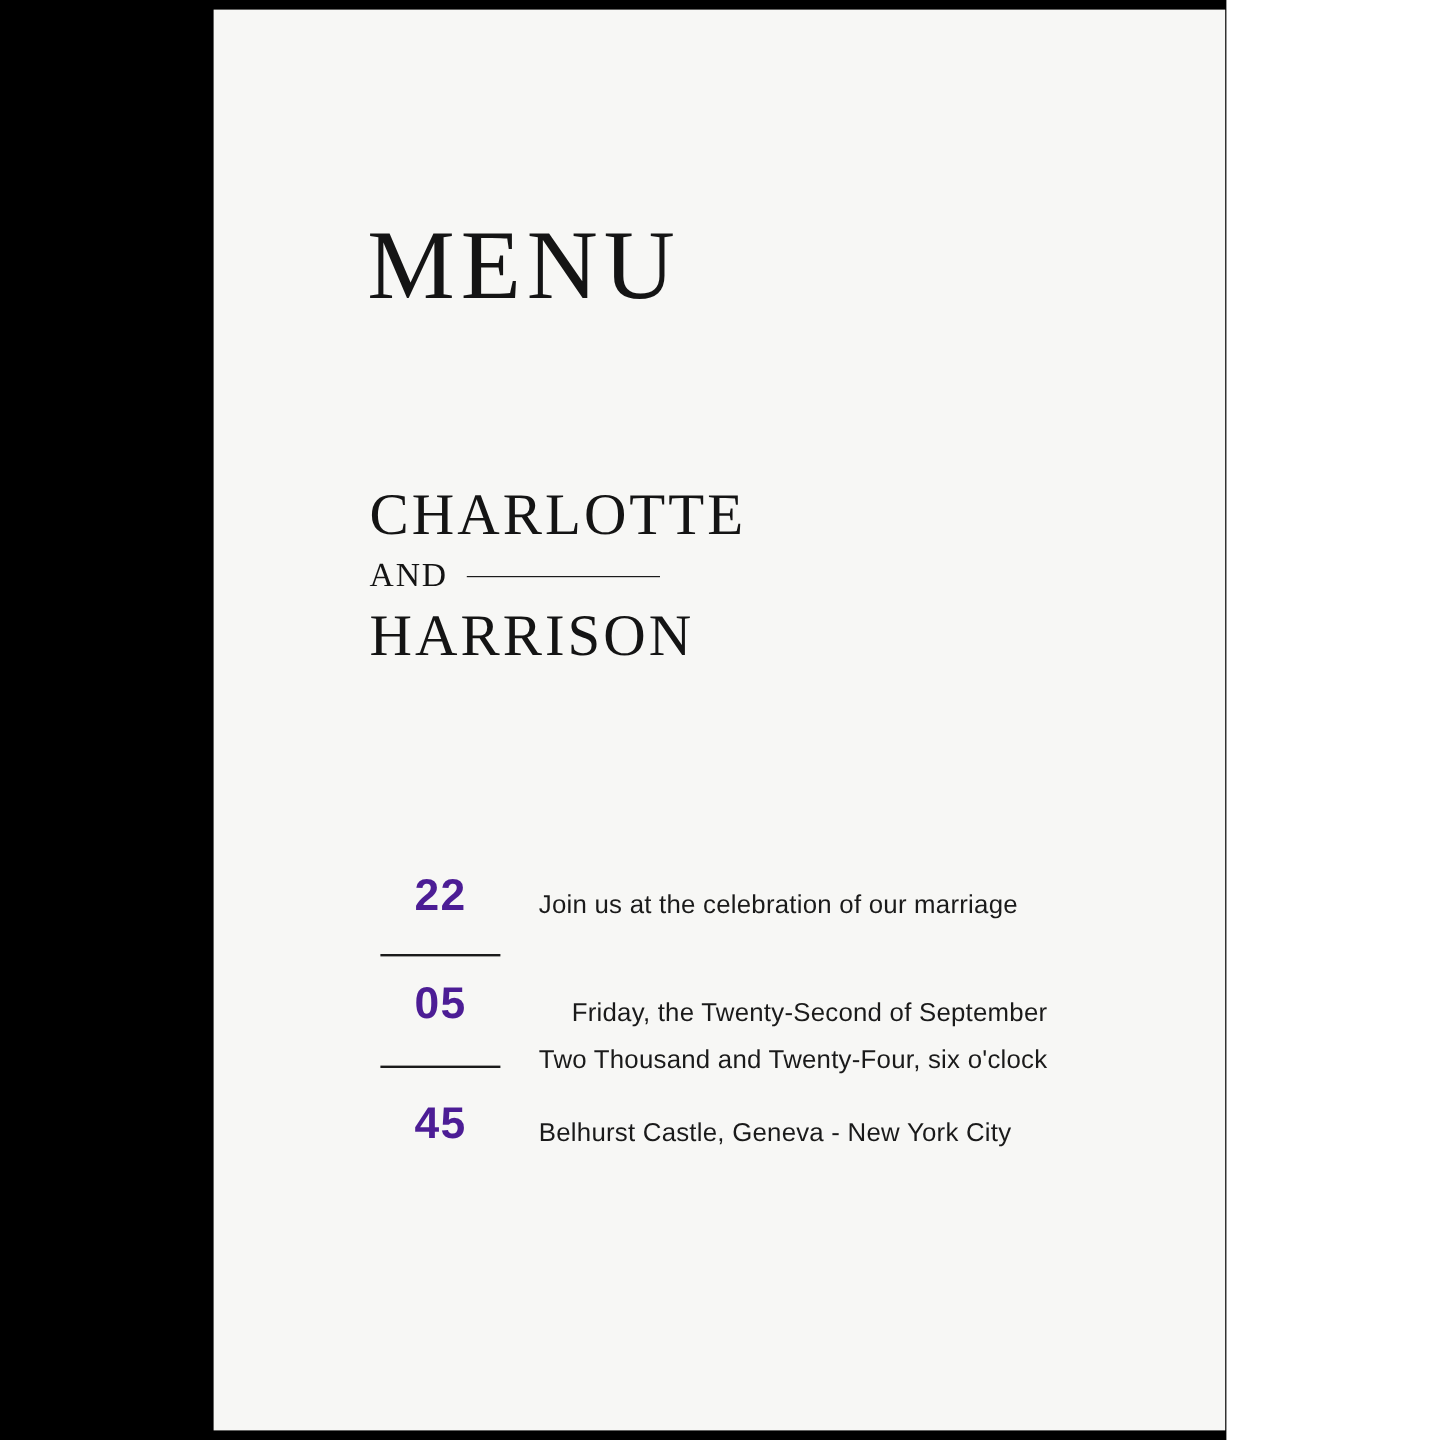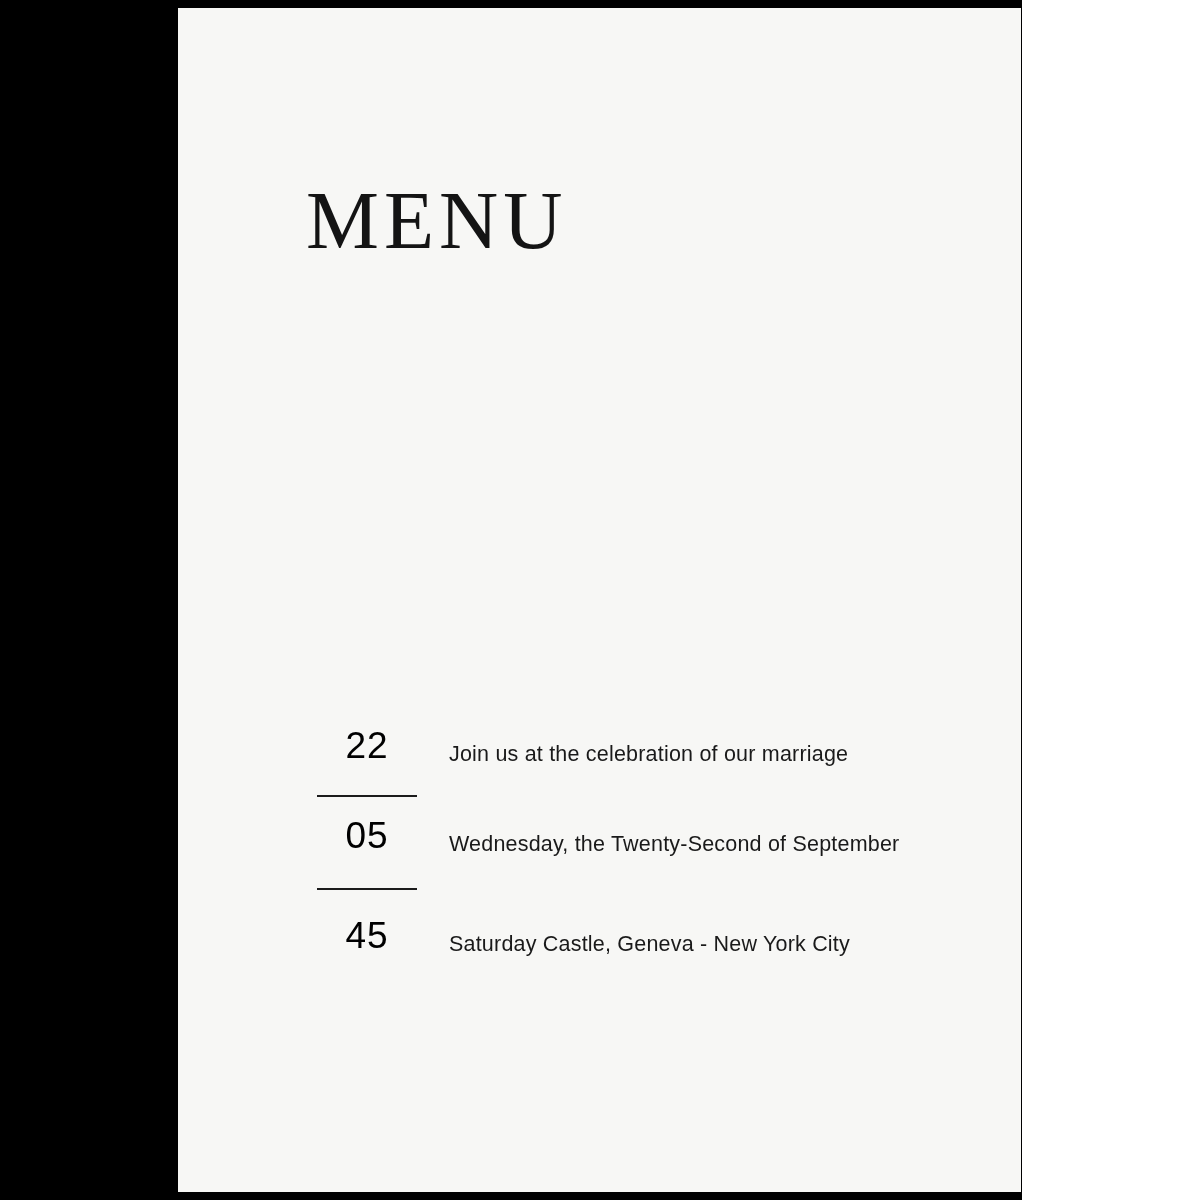--- a/index.html
+++ b/index.html
@@ -120,23 +120,23 @@
   .date-cell {
     width: 118px;
     flex: 0 0 118px;
     text-align: center;
     box-sizing: border-box;
   }
 
   .date-num {
     font-family: "Liberation Sans", sans-serif;
     font-size: 37px;
-    font-weight: 400;
+    font-weight: 700;
     letter-spacing: 1px;
-    color: #000000;
+    color: #4c1d95;
     line-height: 1.1;
   }
 
   .date-rule {
     width: 100px;
     height: 2px;
     background: #1b1b1b;
     margin: 28px auto 0 auto;
   }
 
@@ -164,49 +164,60 @@
 
 <div class="stage">
 
   <div class="right-band"></div>
 
   <div class="card">
     <div class="card-inner">
 
       <div class="menu-title">MENU</div>
 
+      <div class="names">
+        <div class="name-first">CHARLOTTE</div>
+
+        <div class="conj-row">
+          <span class="conj-word">AND</span>
+          <span class="conj-rule"></span>
+        </div>
+
+        <div class="name-second">HARRISON</div>
+      </div>
 
       <div class="details">
 
         <div class="detail-row">
           <div class="date-cell">
             <div class="date-num">22</div>
             <div class="date-rule"></div>
           </div>
           <div class="text-cell">
             <div class="detail-line">Join us at the celebration of our marriage</div>
           </div>
         </div>
 
         <div class="detail-row mid">
           <div class="date-cell">
             <div class="date-num">05</div>
             <div class="date-rule"></div>
           </div>
           <div class="text-cell">
-            <div class="detail-line">Wednesday, the Twenty-Second of September</div>
+            <div class="detail-line">Friday, the Twenty-Second of September</div>
+            <div class="detail-line">Two Thousand and Twenty-Four, six o'clock</div>
           </div>
         </div>
 
         <div class="detail-row">
           <div class="date-cell">
             <div class="date-num">45</div>
           </div>
           <div class="text-cell">
-            <div class="detail-line">Saturday Castle, Geneva - New York City</div>
+            <div class="detail-line">Belhurst Castle, Geneva - New York City</div>
           </div>
         </div>
 
       </div>
 
     </div>
   </div>
 </div>
 
 </body></html>

